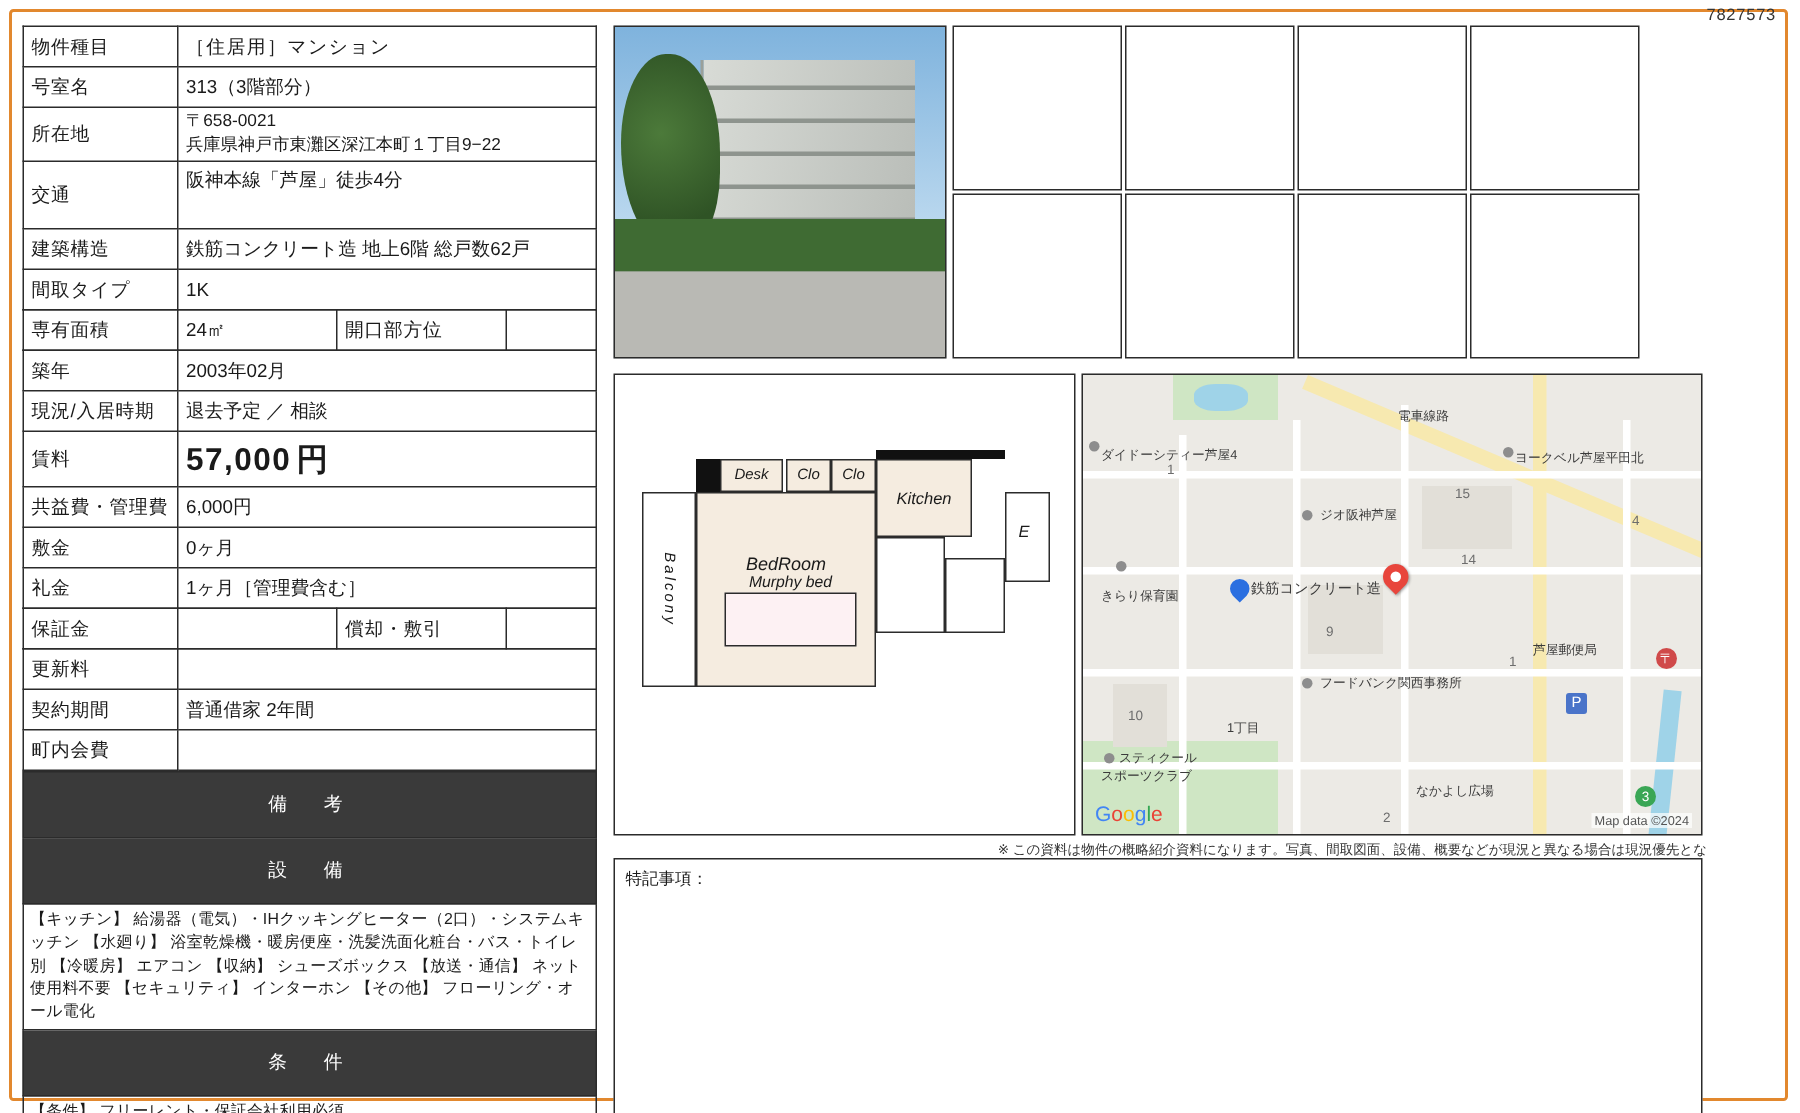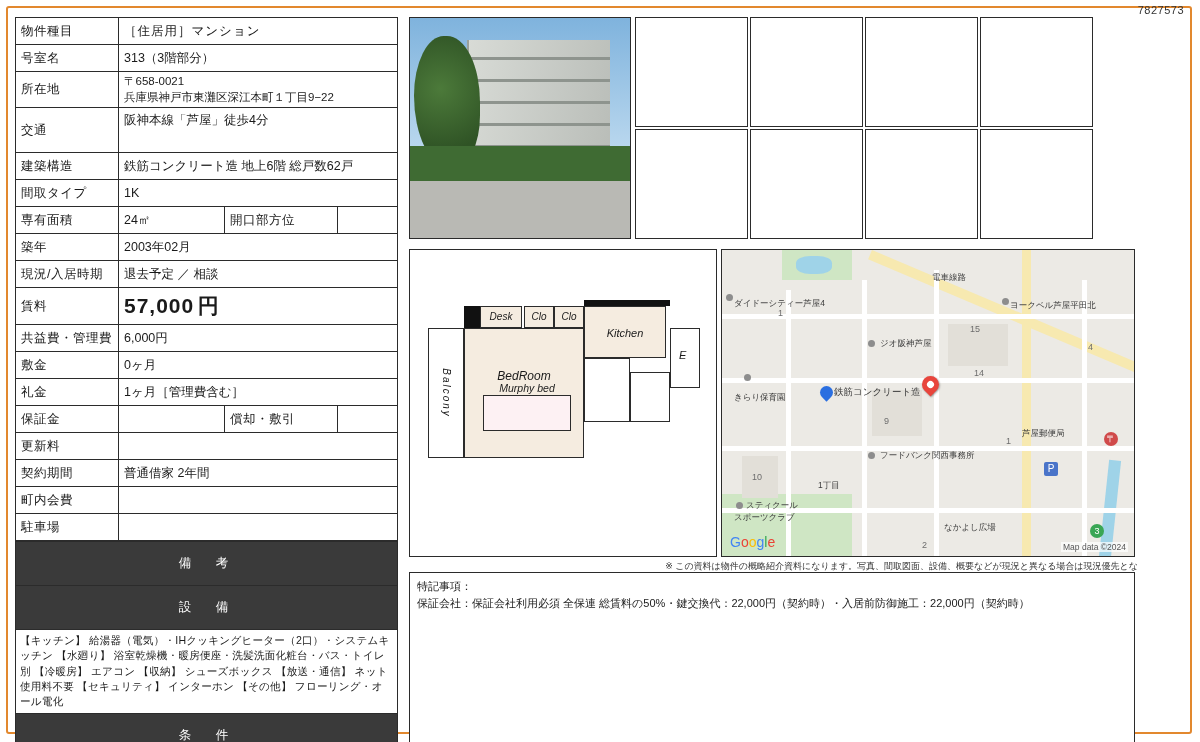--- a/index.html
+++ b/index.html
@@ -104,21 +104,21 @@
     border:1px solid #2b2b2b;background:#fdf1f3;}
   .murphy span{position:absolute;left:50%;top:-14px;transform:translateX(-50%);
     font-style:italic;font-size:10.5px;white-space:nowrap;}
   .desk{left:52px;top:-22px;width:42px;height:22px;background:#f5ece0;}
   .desk span{position:absolute;left:50%;top:4px;transform:translateX(-50%);font-style:italic;font-size:10px;}
   .clo1{left:96px;top:-22px;width:30px;height:22px;background:#f5ece0;}
   .clo2{left:126px;top:-22px;width:30px;height:22px;background:#f5ece0;}
   .clo1 span,.clo2 span{position:absolute;left:50%;top:4px;transform:translateX(-50%);font-style:italic;font-size:10px;}
   .wc{left:156px;top:30px;width:46px;height:64px;background:#fff;}
   .bath{left:202px;top:44px;width:40px;height:50px;background:#fff;}
-  .kitchen{left:156px;top:-22px;width:82px;height:52px;background:#f5ece0;}
+  .kitchen{left:156px;top:-22px;width:64px;height:52px;background:#f5ece0;}
   .kitchen span{position:absolute;left:50%;top:20px;transform:translateX(-50%);font-style:italic;font-size:11px;}
   .entry{left:242px;top:0;width:30px;height:60px;background:#fff;}
   .entry span{position:absolute;left:8px;top:20px;font-style:italic;font-size:11px;}
   .blackbar{position:absolute;background:#111;}
 
   
   .map{
     position:absolute;left:721px;top:249px;width:414px;height:308px;
     border:1px solid #2b2b2b;box-sizing:border-box;background:#eceae5;overflow:hidden;
   }
@@ -257,24 +257,20 @@
       <td class="val"></td>
     </tr>
     <tr>
       <td class="lbl">契約期間</td>
       <td class="val">普通借家 2年間</td>
     </tr>
     <tr>
       <td class="lbl">町内会費</td>
       <td class="val"></td>
     </tr>
-    <tr>
-      <td class="lbl">駐車場</td>
-      <td class="val"></td>
-    </tr>
   </tbody>
     </table>
 
   <div class="band first">備　考</div>
   <div class="band" style="border-top:none;">設　備</div>
   <div class="textblock">【キッチン】 給湯器（電気）・IHクッキングヒーター（2口）・システムキッチン 【水廻り】 浴室乾燥機・暖房便座・洗髪洗面化粧台・バス・トイレ別 【冷暖房】 エアコン 【収納】 シューズボックス 【放送・通信】 ネット使用料不要 【セキュリティ】 インターホン 【その他】 フローリング・オール電化</div>
   <div class="band">条　件</div>
   <div class="textblock">【条件】 フリーレント・保証会社利用必須</div>
 </div>
 
@@ -391,14 +387,13 @@
     <span>G</span><span>o</span><span>o</span><span>g</span><span>l</span><span>e</span>
   </div>
   <div class="mbadge">3</div>
   <div class="mapdata">Map data ©2024</div>
 </div>
 
 <div class="disclaimer">※ この資料は物件の概略紹介資料になります。写真、間取図面、設備、概要などが現況と異なる場合は現況優先となります。</div>
 
 <div class="remarks">
   <div>特記事項：</div>
-  <div>保証会社：保証会社利用必須  全保連  総賃料の50%・鍵交換代：22,000円（契約時）・入居前防御施工：22,000円（契約時）</div>
 </div>
 
 </body></html>

